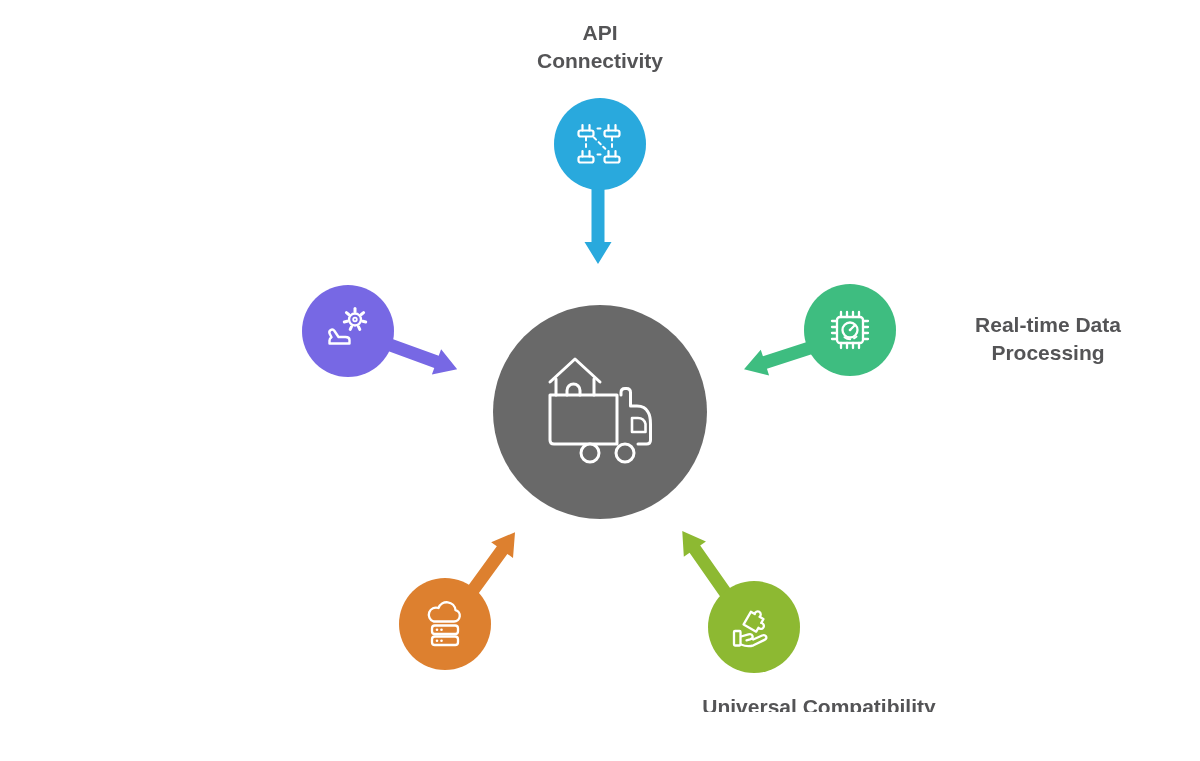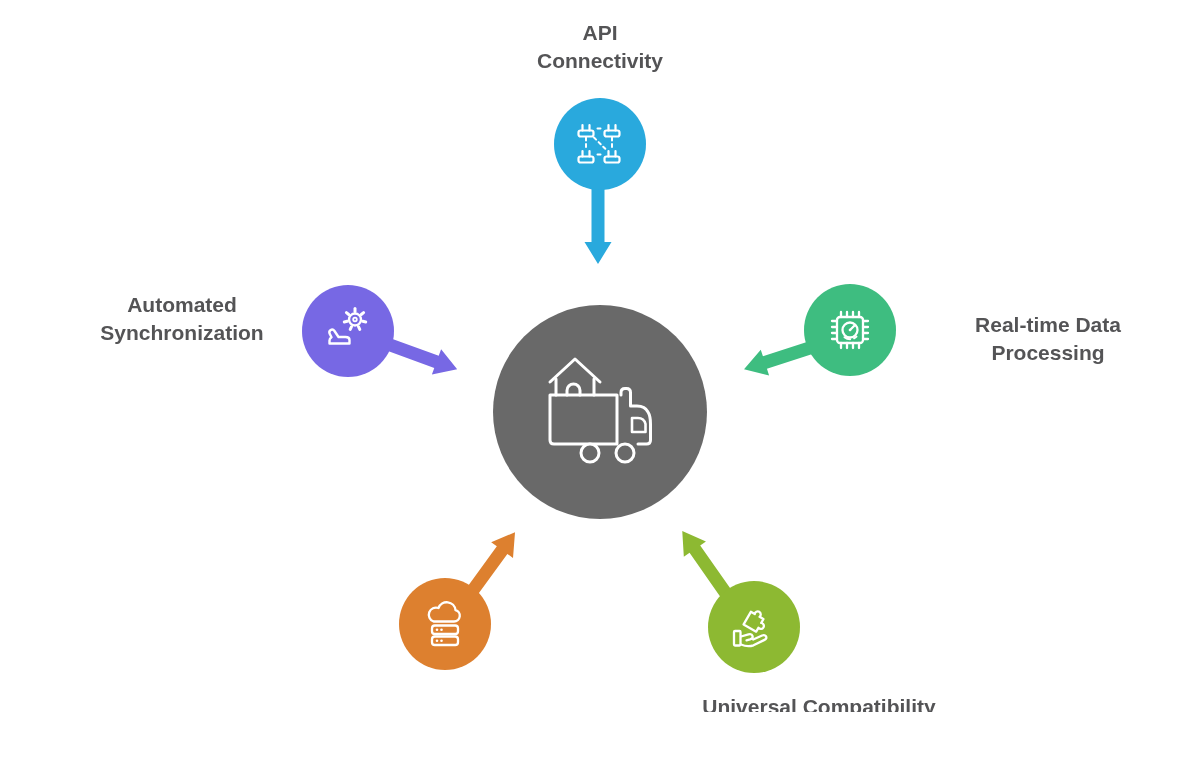--- a/index.html
+++ b/index.html
@@ -168,17 +168,16 @@
       </g>
       <g class="icon-stroke" stroke-width="2.3">
         <rect x="6" y="30" width="6.5" height="14.5" rx="1"></rect>
         <path d="M13,43.5 Q19.5,46.3 25.5,44.3 L36.5,38.9 Q39.3,37.5 37.9,35.2 Q36.7,33.4 34.1,34.5 L25.2,38.5"></path>
         <path d="M13,35.5 L20.5,33.3 Q23.8,32.4 24.6,35 Q25.3,37.4 22,38.4 L18.5,39.3"></path>
       </g>
     </svg>
   </div>
 
   <div class="label lbl-api">API Connectivity</div>
-  <div class="label lbl-sync">Automated Synchronization</div>
   <div class="label lbl-realtime">Real-time Data Processing</div>
   <div class="label lbl-compat">Universal Compatibility</div>
 
 </div>
 
 </body></html>

